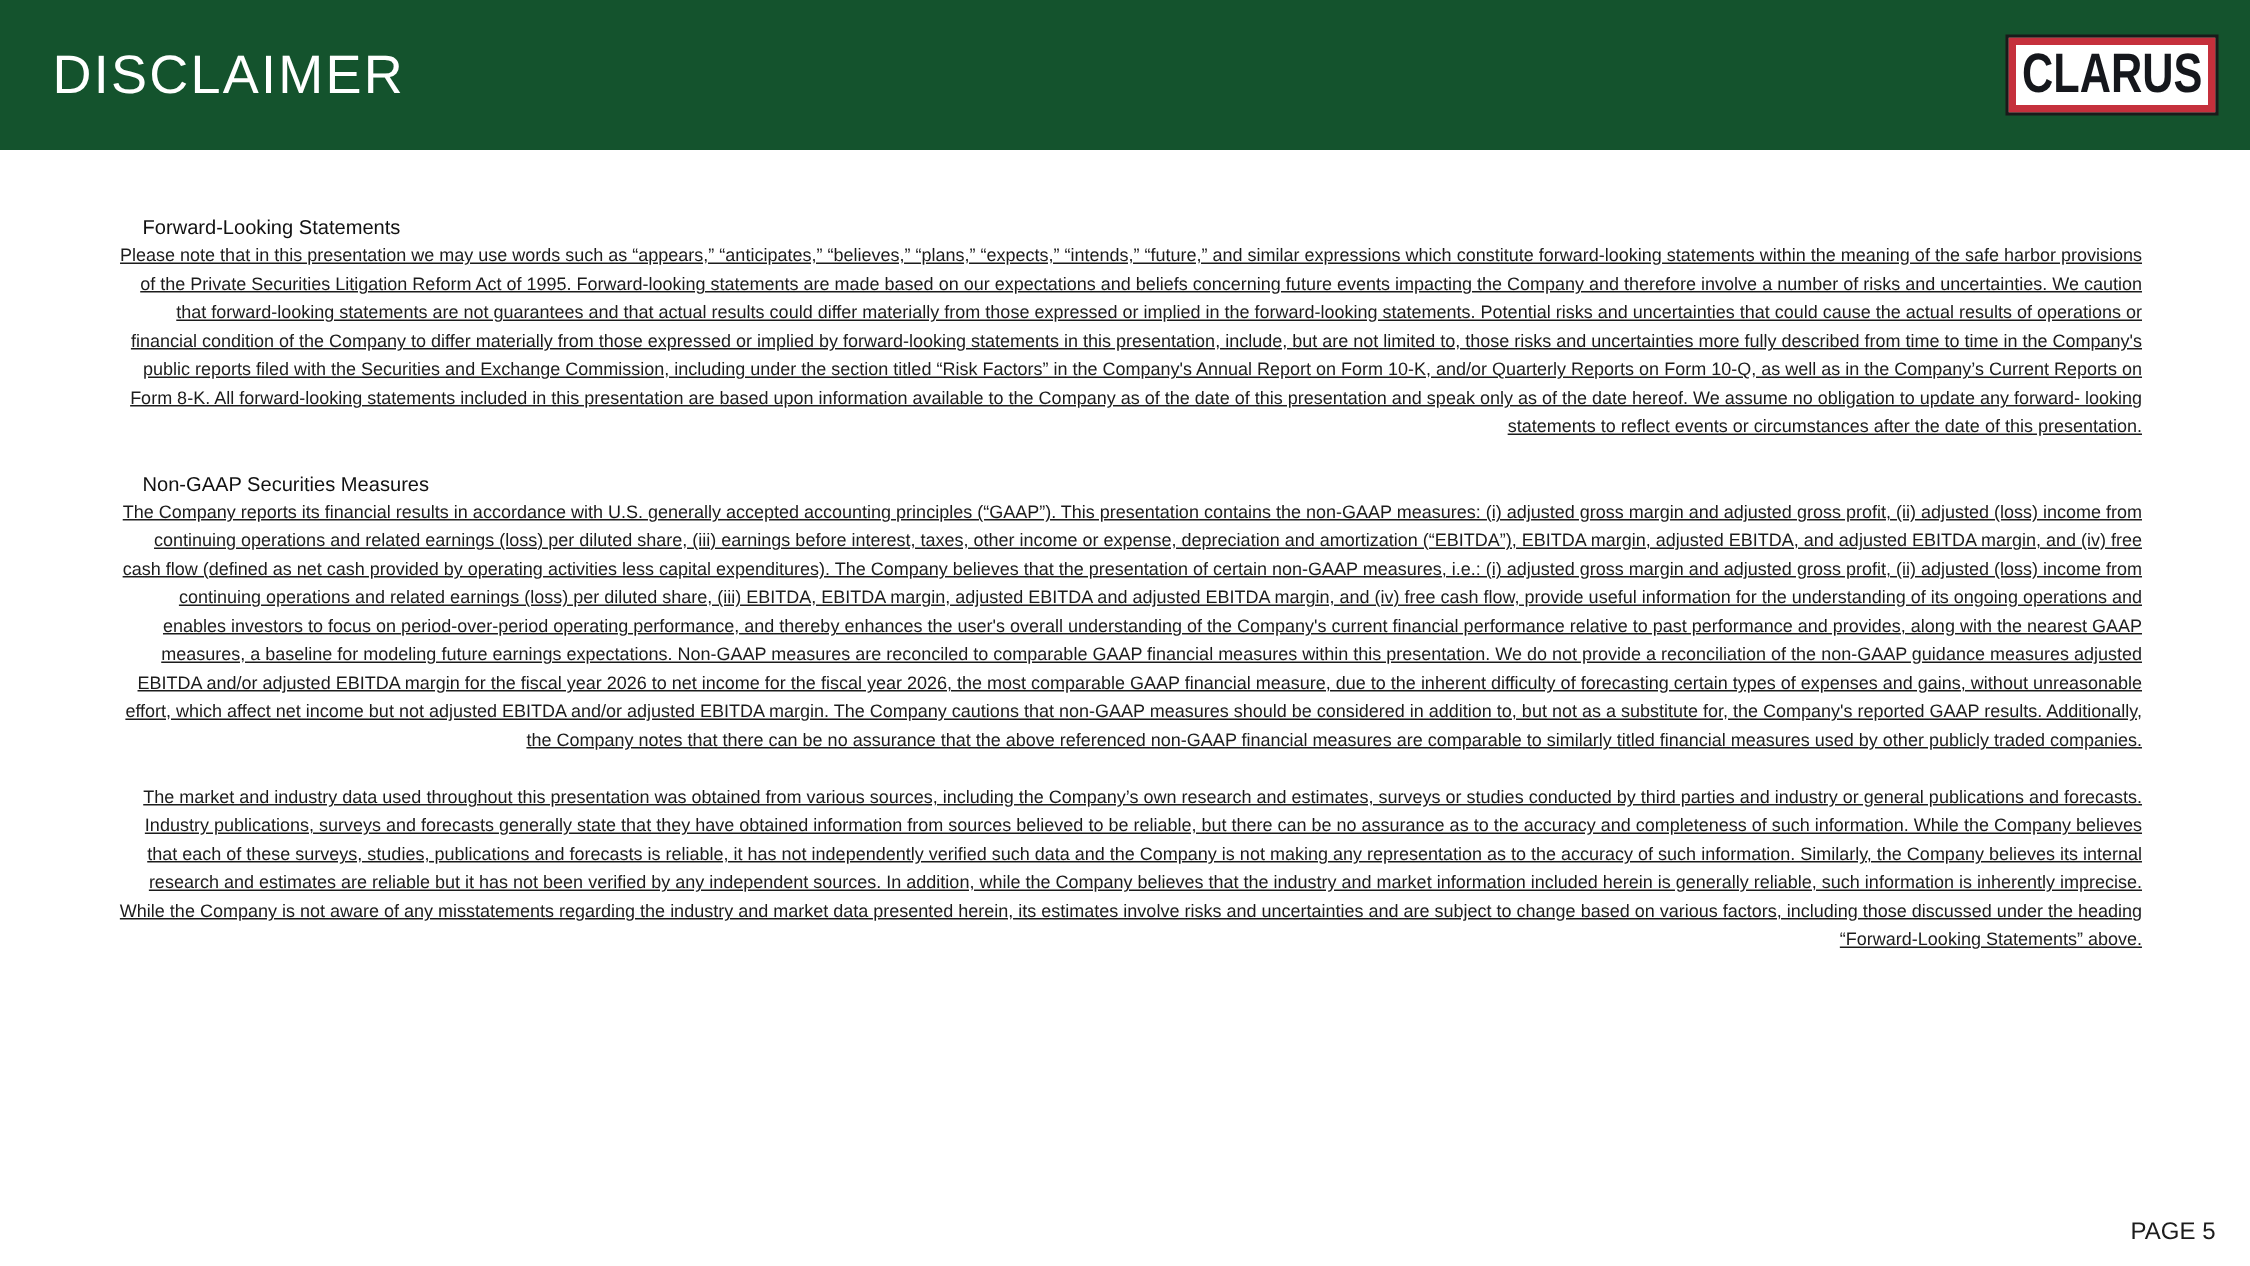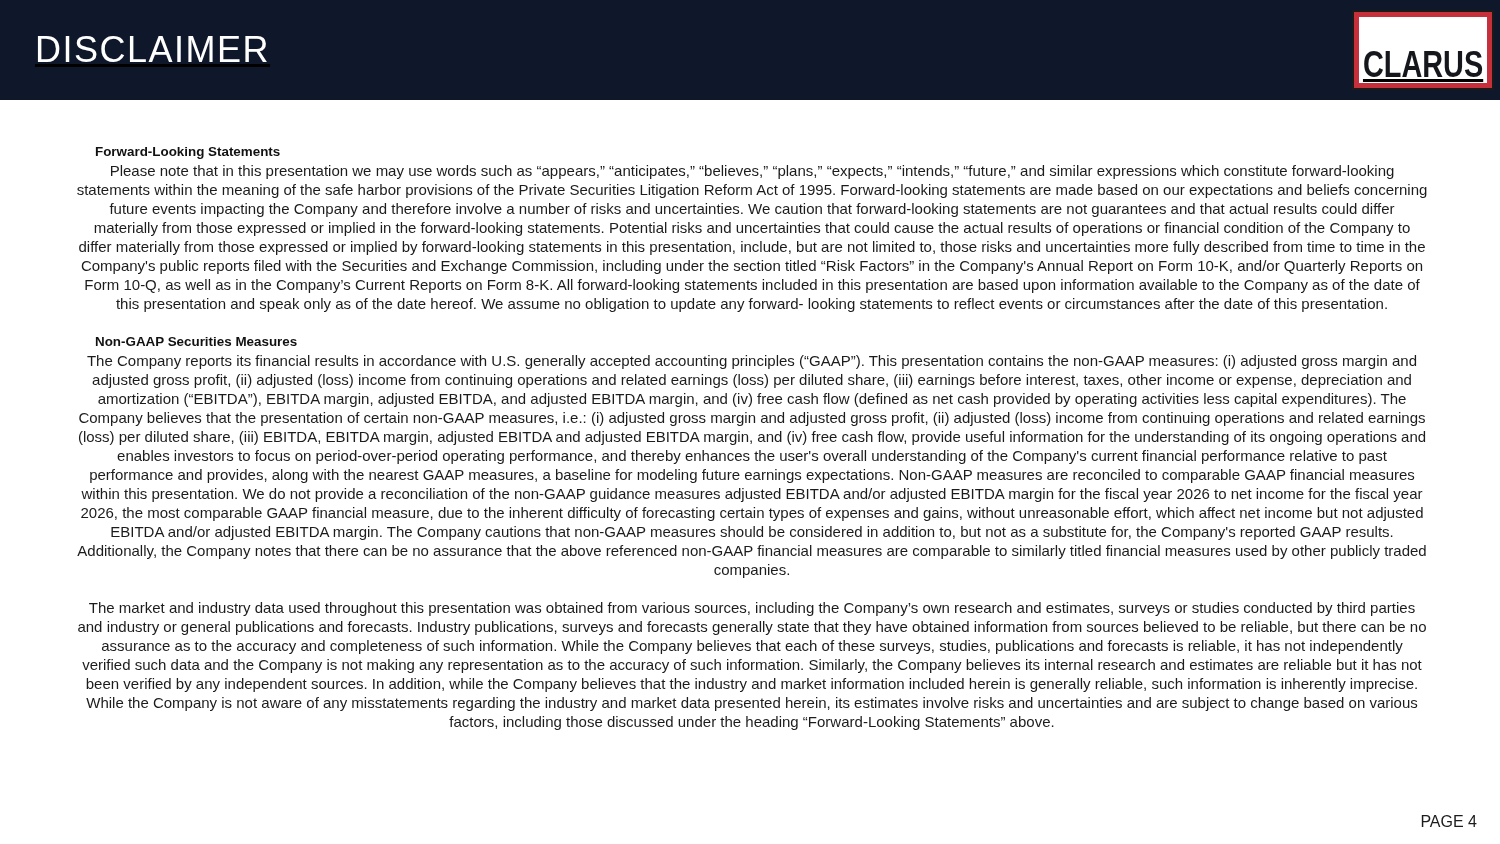--- a/index.html
+++ b/index.html
@@ -9,43 +9,42 @@
     background: #ffffff;
     position: relative;
     overflow: hidden;
   }
 
   
   .header-bar {
     position: absolute;
     top: 0; left: 0;
     width: 1500px; height: 100px;
-    background: #0f172a;
+    background: #14532d;
     display: flex;
     align-items: center;
     justify-content: space-between;
-    text-decoration: underline;
   }
   .slide-title {
     color: #ffffff;
     font-size: 36px;
     font-weight: 400;
     letter-spacing: 1.5px;
     padding-left: 35px;
     line-height: 100px;
   }
   .logo-box {
-    margin-right: 8px;
+    margin-right: 23px;
     background: #ffffff;
     border: 5px solid #c5303c;
     outline: 2px solid #1a1a1a;
     width: 138px;
-    height: 76px;
+    height: 50px;
     display: flex;
-    align-items: flex-end;
+    align-items: flex-start;
     justify-content: center;
   }
   .logo-text {
     color: #15171c;
     font-weight: 700;
     font-size: 37px;
     line-height: 1;
     transform: scaleX(0.78);
     transform-origin: center;
     letter-spacing: 0px;
@@ -56,30 +55,31 @@
   .body-content {
     position: absolute;
     top: 100px; left: 0;
     width: 1500px;
     padding: 42px 72px 0 76px;
     color: #1c1c1c;
   }
   .section { margin-bottom: 19px; }
   .section-heading {
     font-size: 13.4px;
-    font-weight: 700;
+    font-weight: 400;
     color: #111111;
     line-height: 19px;
     padding-left: 19px;
   }
   .section-body {
-    font-size: 15px;
+    font-size: 12px;
     font-weight: 400;
     line-height: 19px;
-    text-align: center;
+    text-align: right;
+    text-decoration: underline;
   }
 
   
   .page-label {
     position: absolute;
     right: 23px;
     bottom: 13px;
     font-size: 16px;
     color: #1c1c1c;
     font-weight: 400;
@@ -106,13 +106,13 @@
     <div class="section-heading">Non-GAAP Securities Measures</div>
     <div class="section-body">The Company reports its financial results in accordance with U.S. generally accepted accounting principles (“GAAP”). This presentation contains the non-GAAP measures: (i) adjusted gross margin and adjusted gross profit, (ii) adjusted (loss) income from continuing operations and related earnings (loss) per diluted share, (iii) earnings before interest, taxes, other income or expense, depreciation and amortization (“EBITDA”), EBITDA margin, adjusted EBITDA, and adjusted EBITDA margin, and (iv) free cash flow (defined as net cash provided by operating activities less capital expenditures). The Company believes that the presentation of certain non-GAAP measures, i.e.: (i) adjusted gross margin and adjusted gross profit, (ii) adjusted (loss) income from continuing operations and related earnings (loss) per diluted share, (iii) EBITDA, EBITDA margin, adjusted EBITDA and adjusted EBITDA margin, and (iv) free cash flow, provide useful information for the understanding of its ongoing operations and enables investors to focus on period-over-period operating performance, and thereby enhances the user's overall understanding of the Company's current financial performance relative to past performance and provides, along with the nearest GAAP measures, a baseline for modeling future earnings expectations. Non-GAAP measures are reconciled to comparable GAAP financial measures within this presentation. We do not provide a reconciliation of the non-GAAP guidance measures adjusted EBITDA and/or adjusted EBITDA margin for the fiscal year 2026 to net income for the fiscal year 2026, the most comparable GAAP financial measure, due to the inherent difficulty of forecasting certain types of expenses and gains, without unreasonable effort, which affect net income but not adjusted EBITDA and/or adjusted EBITDA margin. The Company cautions that non-GAAP measures should be considered in addition to, but not as a substitute for, the Company's reported GAAP results. Additionally, the Company notes that there can be no assurance that the above referenced non-GAAP financial measures are comparable to similarly titled financial measures used by other publicly traded companies.</div>
   </div>
 
   <div class="section">
     <div class="section-body">The market and industry data used throughout this presentation was obtained from various sources, including the Company’s own research and estimates, surveys or studies conducted by third parties and industry or general publications and forecasts. Industry publications, surveys and forecasts generally state that they have obtained information from sources believed to be reliable, but there can be no assurance as to the accuracy and completeness of such information. While the Company believes that each of these surveys, studies, publications and forecasts is reliable, it has not independently verified such data and the Company is not making any representation as to the accuracy of such information. Similarly, the Company believes its internal research and estimates are reliable but it has not been verified by any independent sources. In addition, while the Company believes that the industry and market information included herein is generally reliable, such information is inherently imprecise. While the Company is not aware of any misstatements regarding the industry and market data presented herein, its estimates involve risks and uncertainties and are subject to change based on various factors, including those discussed under the heading “Forward-Looking Statements” above.</div>
   </div>
 
 </div>
 
-<div class="page-label">PAGE 4</div>
+<div class="page-label">PAGE 5</div>
 
 </body></html>

